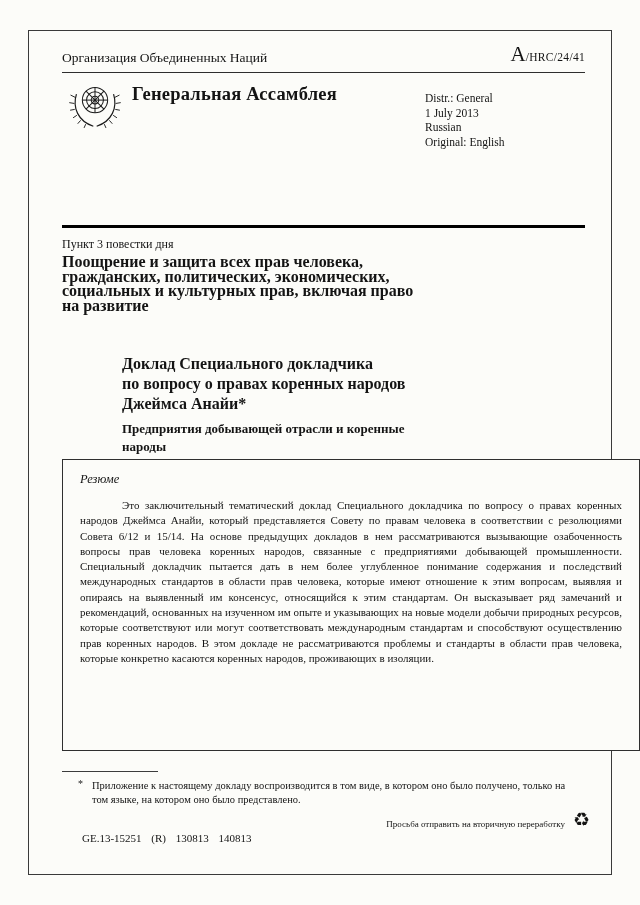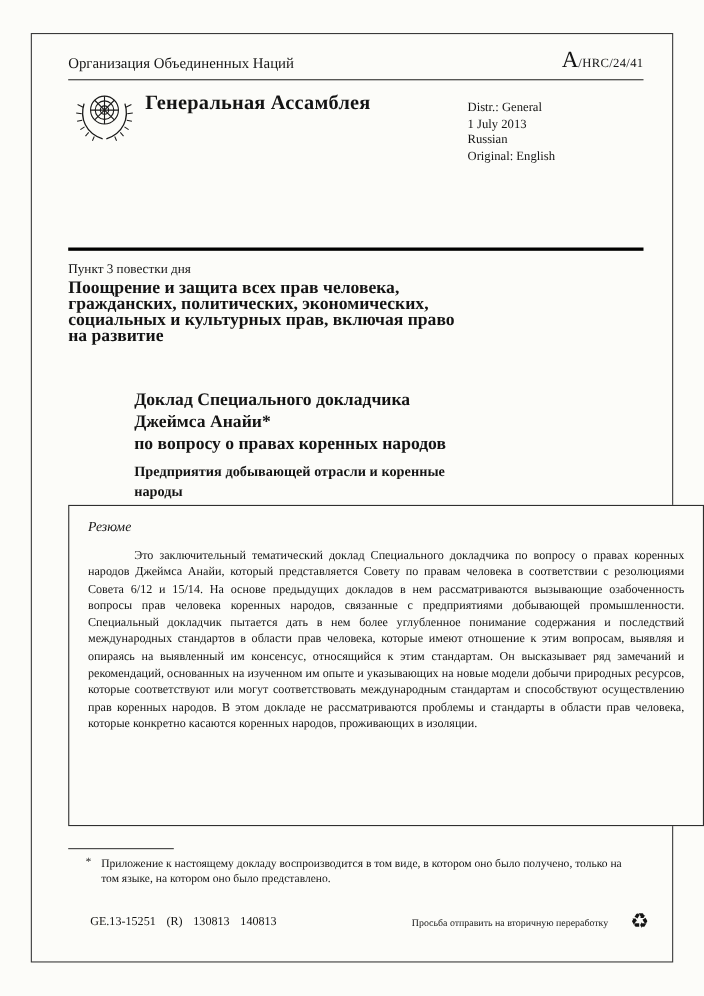--- a/index.html
+++ b/index.html
@@ -39,21 +39,21 @@
     border:1px solid #2f2f2f; padding:12px 17px 14px 17px; background:#fcfcf9;
   }
   .summary-heading { font-style:italic; font-size:12.5px; margin-bottom:11px; }
   .summary-body { font-size:11px; line-height:15.3px; text-align:justify; text-indent:42px; }
 
   .footnote-rule { position:absolute; left:62px; top:771px; width:96px; border-top:1px solid #3c3c3c; }
   .footnote { position:absolute; left:62px; top:779px; width:505px; font-size:10.5px; line-height:13.5px; padding-left:30px; }
   .fn-marker { position:absolute; left:16px; top:-2px; font-size:10px; }
 
   .footer-ref { position:absolute; left:62px; top:832px; font-size:11px; word-spacing:7px;margin-left:20px; }
-  .recycle { position:absolute; right:50px; top:829px; display:flex; align-items:center; gap:20px; }
+  .recycle { position:absolute; right:50px; top:810px; display:flex; align-items:flex-end; gap:8px; }
   .recycle-text { font-size:9px; }
   .recycle-icon { font-size:19px; line-height:1; }
 </style>
 </head>
 <body>
 
 <div class="frame"></div>
 
 <div class="org-name">Организация Объединенных Наций</div>
 
@@ -112,22 +112,22 @@
   <div class="agenda-title">
     <div>Поощрение и защита всех прав человека,</div>
     <div>гражданских, политических, экономических,</div>
     <div>социальных и культурных прав, включая право</div>
     <div>на развитие</div>
   </div>
 </div>
 
 <div class="title-block">
   <div>Доклад Специального докладчика</div>
+  <div>по вопросу о правах коренных народов</div>
   <div>Джеймса Анайи*</div>
-  <div>по вопросу о правах коренных народов</div>
 </div>
 
 <div class="subtitle-block">
   <div>Предприятия добывающей отрасли и коренные</div>
   <div>народы</div>
 </div>
 
 <div class="summary-box">
   <div class="summary-heading">Резюме</div>
   <div class="summary-body">Это заключительный тематический доклад Специального докладчика по вопросу о правах коренных народов Джеймса Анайи, который представляется Совету по правам человека в соответствии с резолюциями Совета 6/12 и 15/14. На основе предыдущих докладов в нем рассматриваются вызывающие озабоченность вопросы прав человека коренных народов, связанные с предприятиями добывающей промышленности. Специальный докладчик пытается дать в нем более углубленное понимание содержания и последствий международных стандартов в области прав человека, которые имеют отношение к этим вопросам, выявляя и опираясь на выявленный им консенсус, относящийся к этим стандартам. Он высказывает ряд замечаний и рекомендаций, основанных на изученном им опыте и указывающих на новые модели добычи природных ресурсов, которые соответствуют или могут соответствовать международным стандартам и способствуют осуществлению прав коренных народов. В этом докладе не рассматриваются проблемы и стандарты в области прав человека, которые конкретно касаются коренных народов, проживающих в изоляции.</div>

